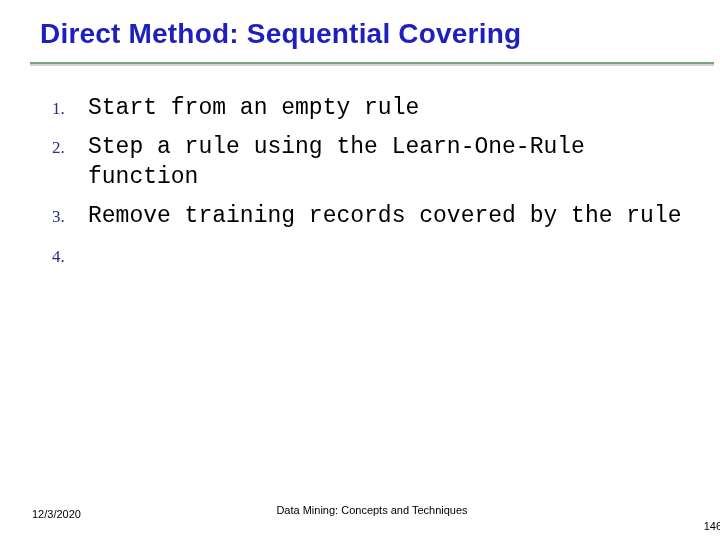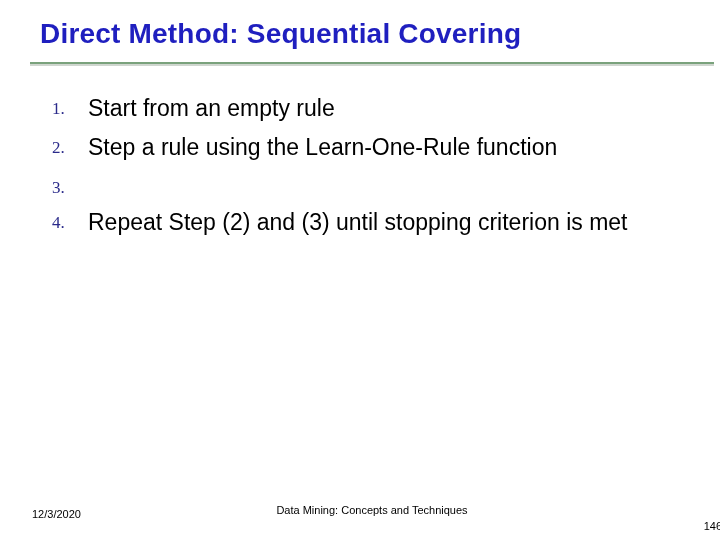--- a/index.html
+++ b/index.html
@@ -57,20 +57,21 @@
     flex-shrink: 0;
     font-family: Georgia, 'Times New Roman', serif;
     font-size: 17px;
     color: #2a2a8a;
     padding-top: 5px;
   }
   .txt {
     font-size: 23px;
     color: #000000;
     line-height: 1.28;
+    font-family: Liberation Mono, monospace;
   }
   .footer {
     position: absolute;
     bottom: 8px;
     left: 0;
     width: 720px;
     font-size: 11px;
     color: #000;
   }
   .footer .date {
@@ -106,24 +107,24 @@
       <li>
         <span class="num">1.</span>
         <span class="txt">Start from an empty rule</span>
       </li>
       <li>
         <span class="num">2.</span>
         <span class="txt">Step a rule using the Learn-One-Rule function</span>
       </li>
       <li>
         <span class="num">3.</span>
+        <span class="txt">Remove training records covered by the rule</span>
       </li>
       <li>
         <span class="num">4.</span>
-        <span class="txt">Repeat Step (2) and (3) until stopping criterion is met</span>
       </li>
     </ol>
   </div>
 
   <div class="footer">
     <span class="date">12/3/2020</span>
     <span class="center">Data Mining: Concepts and Techniques</span>
     <span class="page">146</span>
   </div>
 

